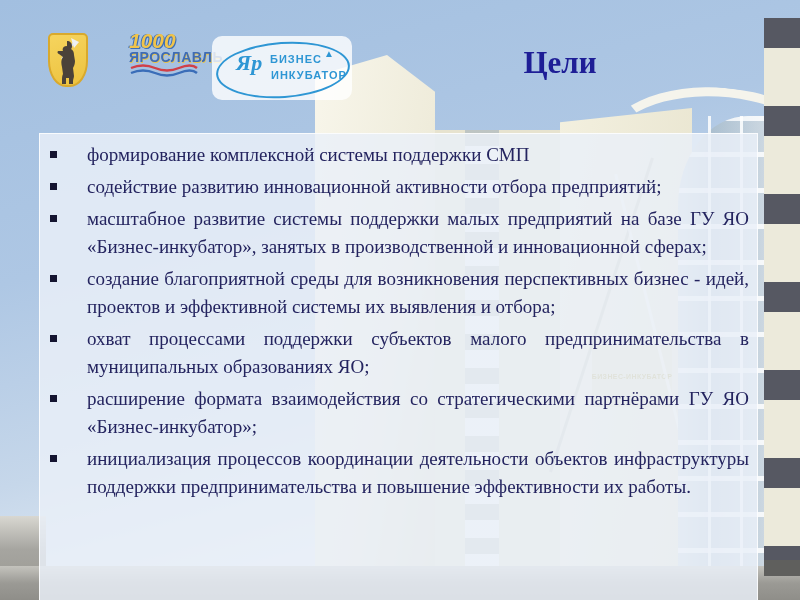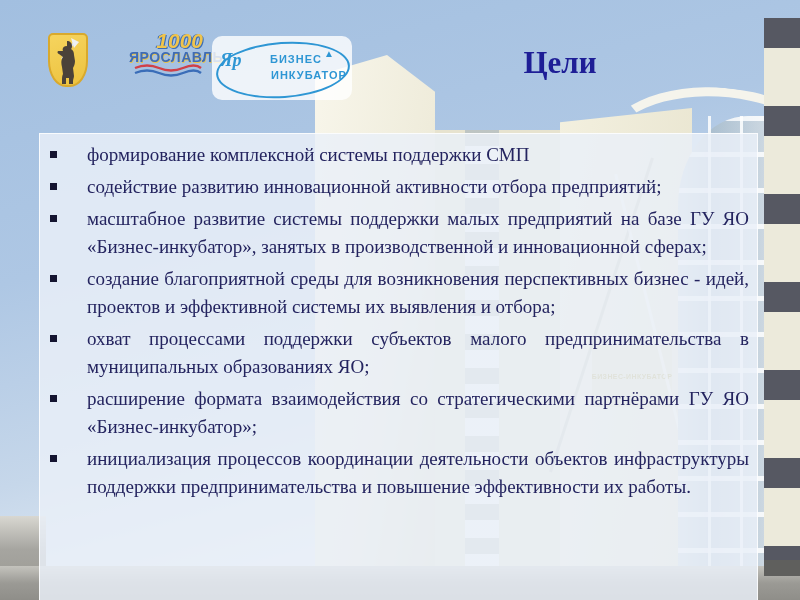--- a/index.html
+++ b/index.html
@@ -38,31 +38,31 @@
   .groundL{position:absolute;left:0;top:516px;width:46px;height:84px;
            background:linear-gradient(180deg,#d8d7d1 0%,#a6a5a0 40%,#97968f 100%);}
   .groundB{position:absolute;left:0;top:566px;width:800px;height:34px;
            background:linear-gradient(180deg,#c4c3bd 0%,#9b9a95 50%,#8f8e89 100%);}
   .baseR{position:absolute;left:764px;top:560px;width:36px;height:16px;background:#5f5f5d;}
   
   .crest{position:absolute;left:48px;top:33px;width:40px;height:54px;
          background:linear-gradient(160deg,#f6d45e,#ecc23e);
          border:2px solid #d9a92c;border-radius:5px 5px 18px 18px/5px 5px 26px 26px;box-sizing:border-box;}
   .crest svg{position:absolute;left:1px;top:1px;}
-  .mill{position:absolute;left:129px;top:30px;width:74px;height:62px;text-align:right;
+  .mill{position:absolute;left:129px;top:30px;width:74px;height:62px;text-align:left;
         font-family:"Liberation Sans",sans-serif;}
   .mill-num{font-size:21px;font-weight:bold;font-style:italic;color:#f0c44c;
             text-shadow:1px 1px 0 #3a6db8,-1px 0 0 #3a6db8;line-height:22px;}
   .mill-city{font-size:14px;font-weight:bold;color:#3f6cb5;letter-spacing:.5px;line-height:11px;
              text-shadow:.5px .5px 0 #e8c34a;}
   .incub{position:absolute;left:212px;top:36px;width:140px;height:64px;
          background:rgba(255,255,255,.8);border-radius:10px;}
   .incub-oval{position:absolute;left:4px;top:6px;width:130px;height:52px;border:2px solid #2e96d4;
               border-radius:50%;transform:rotate(-4deg);}
-  .incub-script{position:absolute;left:8px;top:14px;font-style:italic;font-size:18px;
+  .incub-script{position:absolute;left:24px;top:14px;font-style:italic;font-size:22px;
                 font-weight:bold;color:#2e96d4;}
   .incub-w1{position:absolute;left:58px;top:17px;font-size:11px;font-weight:bold;color:#2e96d4;
             letter-spacing:1px;font-family:"Liberation Sans",sans-serif;}
   .incub-w2{position:absolute;left:52px;top:33px;font-size:11px;font-weight:bold;color:#2e96d4;
             letter-spacing:1px;font-family:Liberation Sans, sans-serif;margin-left:7px;}
   .incub-tri{position:absolute;left:112px;top:12px;font-size:10px;color:#2e96d4;}
   
   .title{position:absolute;left:340px;top:44px;width:440px;text-align:center;
          color:#1e1e96;font-weight:bold;font-size:31px;line-height:38px;}
   

